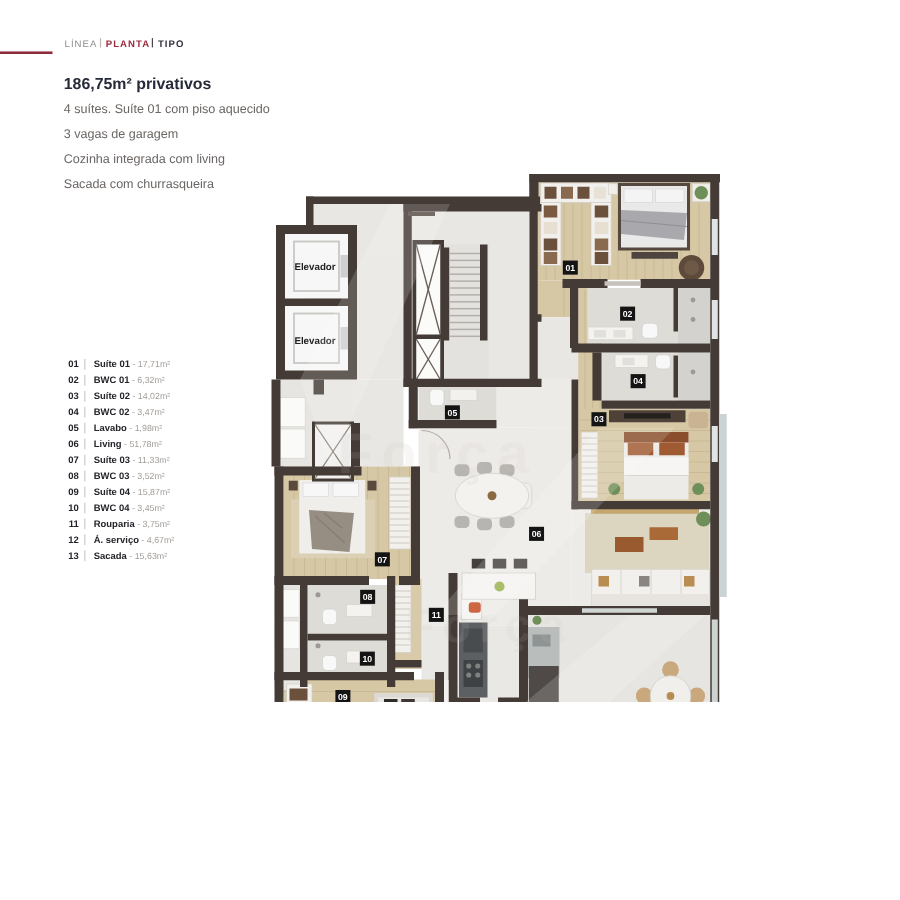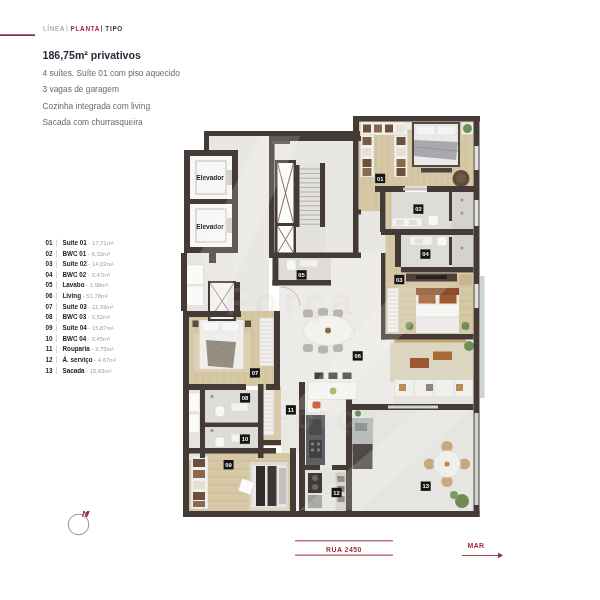--- a/index.html
+++ b/index.html
@@ -1,16 +1,16 @@
 <!DOCTYPE html>
 <html><head>
 <meta charset="utf-8">
 <style>
   html,body{margin:0;padding:0;background:#ffffff;}
-  #page{width:600px;height:600px;position:relative;font-family:"Liberation Sans",sans-serif;}
+  #page{width:600px;height:468px;position:relative;font-family:"Liberation Sans",sans-serif;}
   svg{position:absolute;top:0;left:0;}
   text{font-family:"Liberation Sans",sans-serif;}
 </style>
 </head>
 <body>
 <div id="page">
 <svg width="600" height="600" viewBox="0 0 600 600">
 
 <rect x="0" y="34.3" width="35" height="1.7" fill="#8e2b3b"></rect>
 

